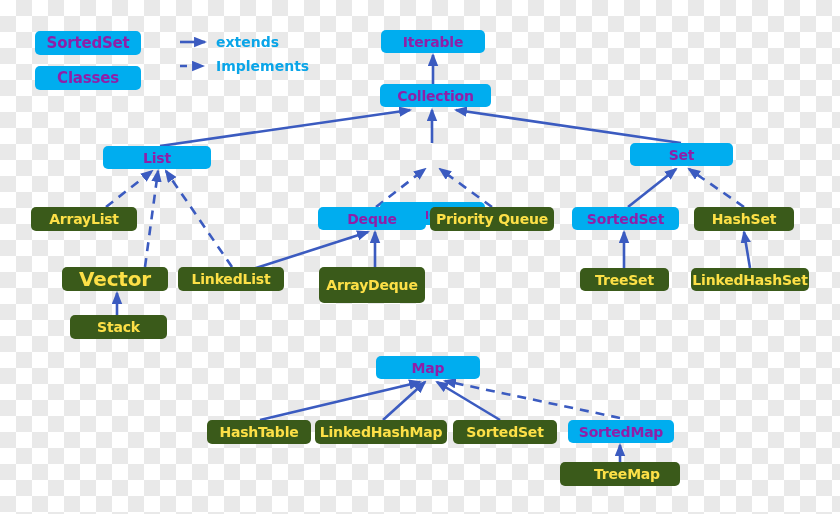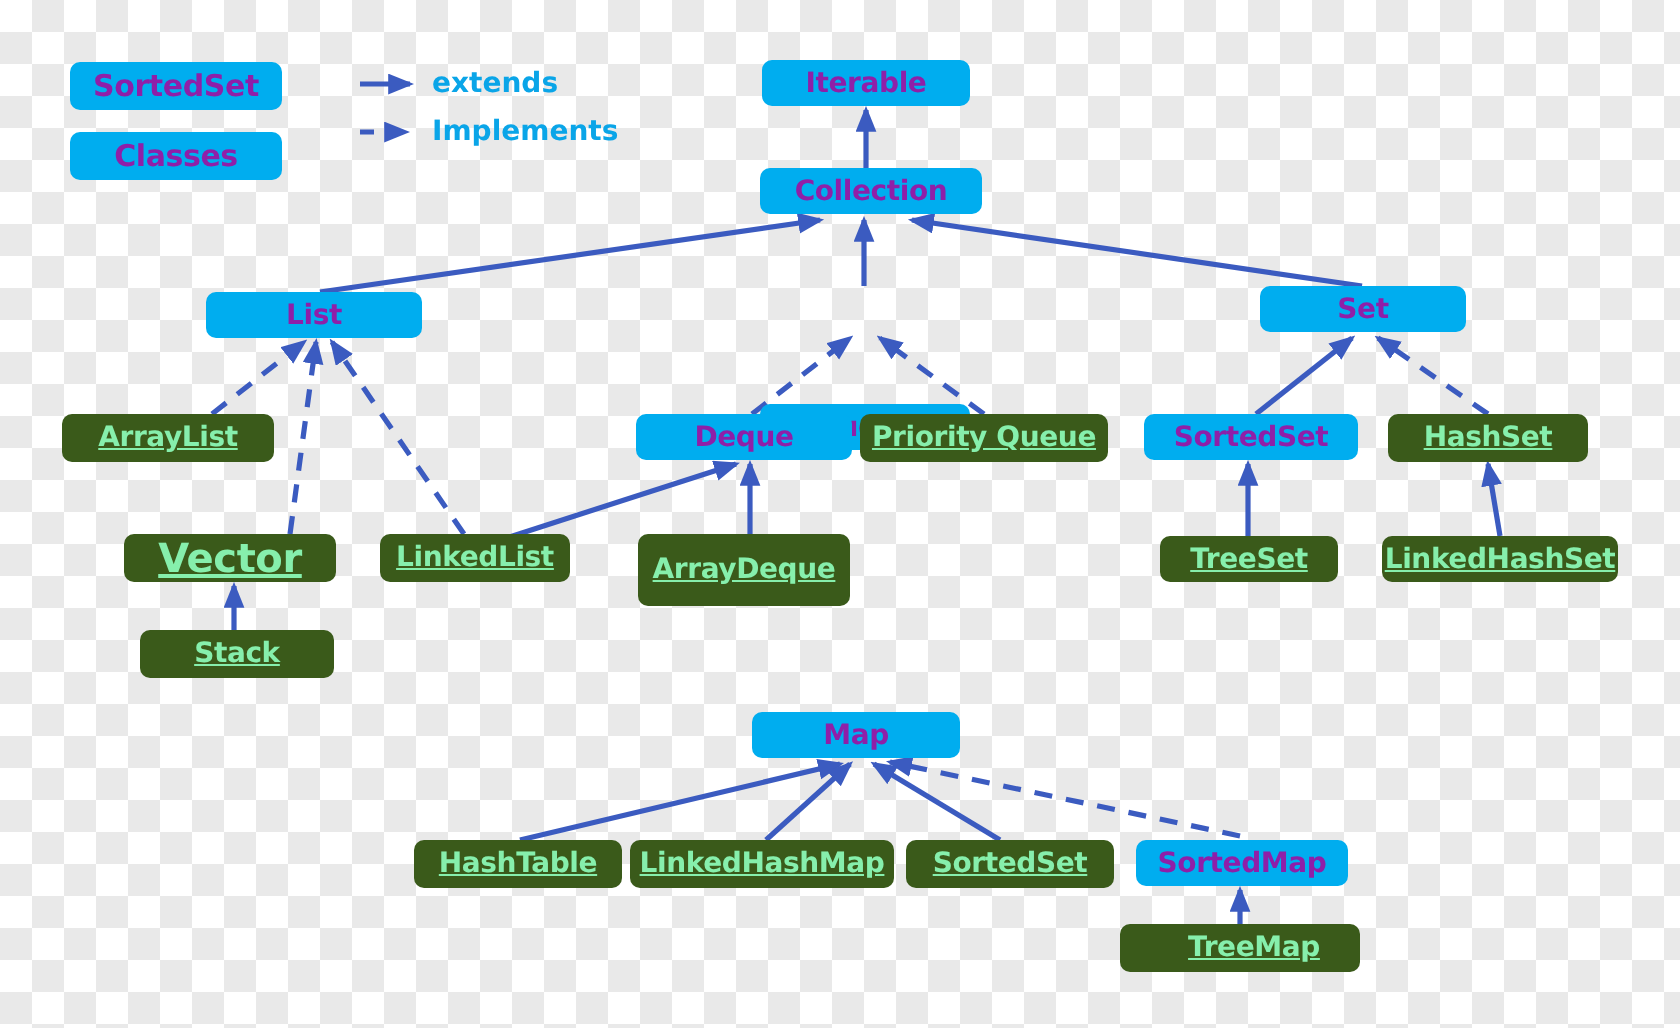--- a/index.html
+++ b/index.html
@@ -39,22 +39,21 @@
     white-space: nowrap;
     line-height: 1;
     letter-spacing: -0.2px;
   }
   .node.iface {
     background: #00adef;
     color: #8f1fa8;
   }
   .node.klass {
     background: #3a5a1a;
-    color: #86efac;
-    text-decoration: underline;
+    color: #fde047;
   }
   .legend-box {
     position: absolute;
     box-sizing: border-box;
     border-radius: 5px;
     background: #00adef;
     color: #8f1fa8;
     font-weight: bold;
     display: flex;
     align-items: center;
@@ -135,21 +134,21 @@
       </div>
       <div class="node iface" style="left: 572px; top: 207px; width: 107px; height: 23px; font-size: 14px;">
         <span>SortedSet</span>
       </div>
       <div class="node klass" style="left: 694px; top: 207px; width: 100px; height: 24px; font-size: 14px;">
         <span>HashSet</span>
       </div>
       <div class="node klass" style="left: 62px; top: 267px; width: 106px; height: 24px; font-size: 20px;">
         <span>Vector</span>
       </div>
-      <div class="node klass" style="left: 190px; top: 267px; width: 95px; height: 24px; font-size: 14px; justify-content: center;">
+      <div class="node klass" style="left: 178px; top: 267px; width: 106px; height: 24px; font-size: 14px; justify-content: center;">
         <span>LinkedList</span>
       </div>
       <div class="node klass" style="left: 319px; top: 267px; width: 106px; height: 36px; font-size: 14px;">
         <span>ArrayDeque</span>
       </div>
       <div class="node klass" style="left: 580px; top: 268px; width: 89px; height: 23px; font-size: 14px;">
         <span>TreeSet</span>
       </div>
       <div class="node klass" style="left: 691px; top: 268px; width: 118px; height: 23px; font-size: 14px;">
         <span>LinkedHashSet</span>

